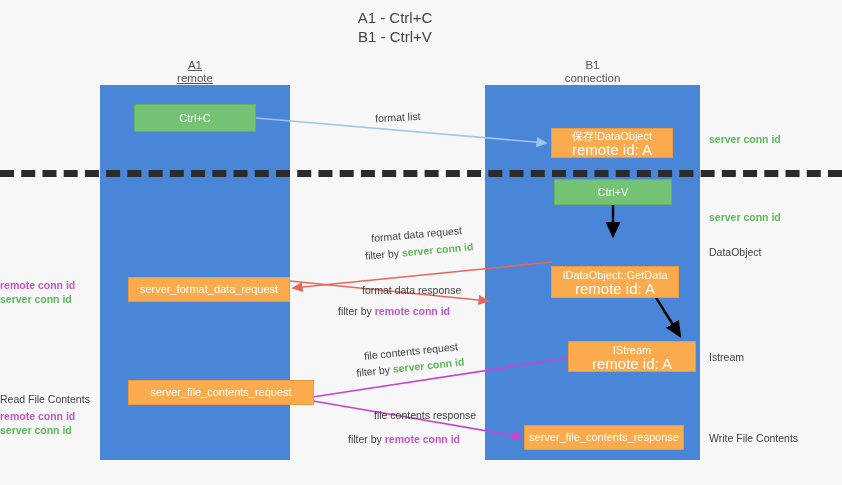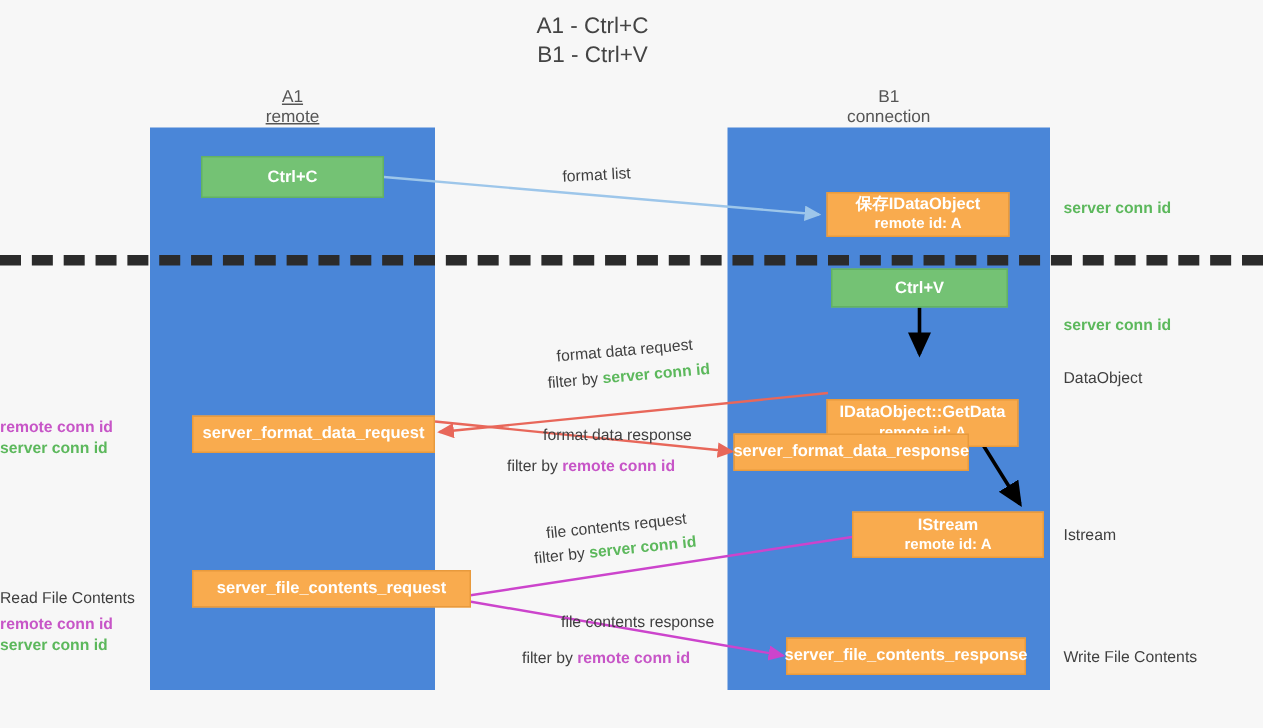--- a/index.html
+++ b/index.html
@@ -28,25 +28,25 @@
   
   .divider{
     position:absolute;left:0;top:170px;width:842px;height:0;
     border-top:7px dashed #2b2b2b;
   }
 
   
   .box{
     position:absolute;box-sizing:border-box;
     display:flex;flex-direction:column;align-items:center;justify-content:center;
-    color:#fff;font-size:11px;line-height:13px;font-weight:bold;
+    color:#fff;font-size:11px;line-height:13px;
   }
   .box.green{background:#74c274;border:1px solid #63b163;}
   .box.orange{background:#f9ab4e;border:1px solid #e89a3d;}
-  .box .l2{font-size:10px;}
+  .box .l2{font-size:15px;}
 
   
   .anno{position:absolute;font-size:10.5px;line-height:13px;color:#3f3f3f;white-space:nowrap;}
   .green-t{color:#5cb85c;font-weight:bold;}
   .mag-t{color:#c755c7;font-weight:bold;}
   .side-lbl{position:absolute;font-size:10.5px;line-height:14px;white-space:nowrap;}
 
   svg.overlay{position:absolute;left:0;top:0;width:842px;height:485px;pointer-events:none;}
 </style>
 </head>
@@ -128,23 +128,20 @@
   <div class="box orange" style="left:551px;top:238px;width:128px;height:32px;margin-top:28px;">
     <div>IDataObject::GetData</div>
     <div class="l2">remote id: A</div>
   </div>
 
   <div class="box orange" style="left:568px;top:341px;width:128px;height:31px;">
     <div>IStream</div>
     <div class="l2">remote id: A</div>
   </div>
 
-  <div class="box orange" style="left:489px;top:289px;width:157px;height:25px;">
-    <div>server_format_data_response</div>
-  </div>
 
   <div class="box orange" style="left:524px;top:425px;width:160px;height:25px;">
     <div>server_file_contents_response</div>
   </div>
 
   <div class="anno" style="left:375px;top:111px;transform:rotate(-3deg);">format list</div>
 
   <div class="anno" style="left:371px;top:228px;transform:rotate(-5deg);">format data request</div>
   <div class="anno" style="left:365px;top:245px;transform:rotate(-5deg);">
     <span>filter by</span>

